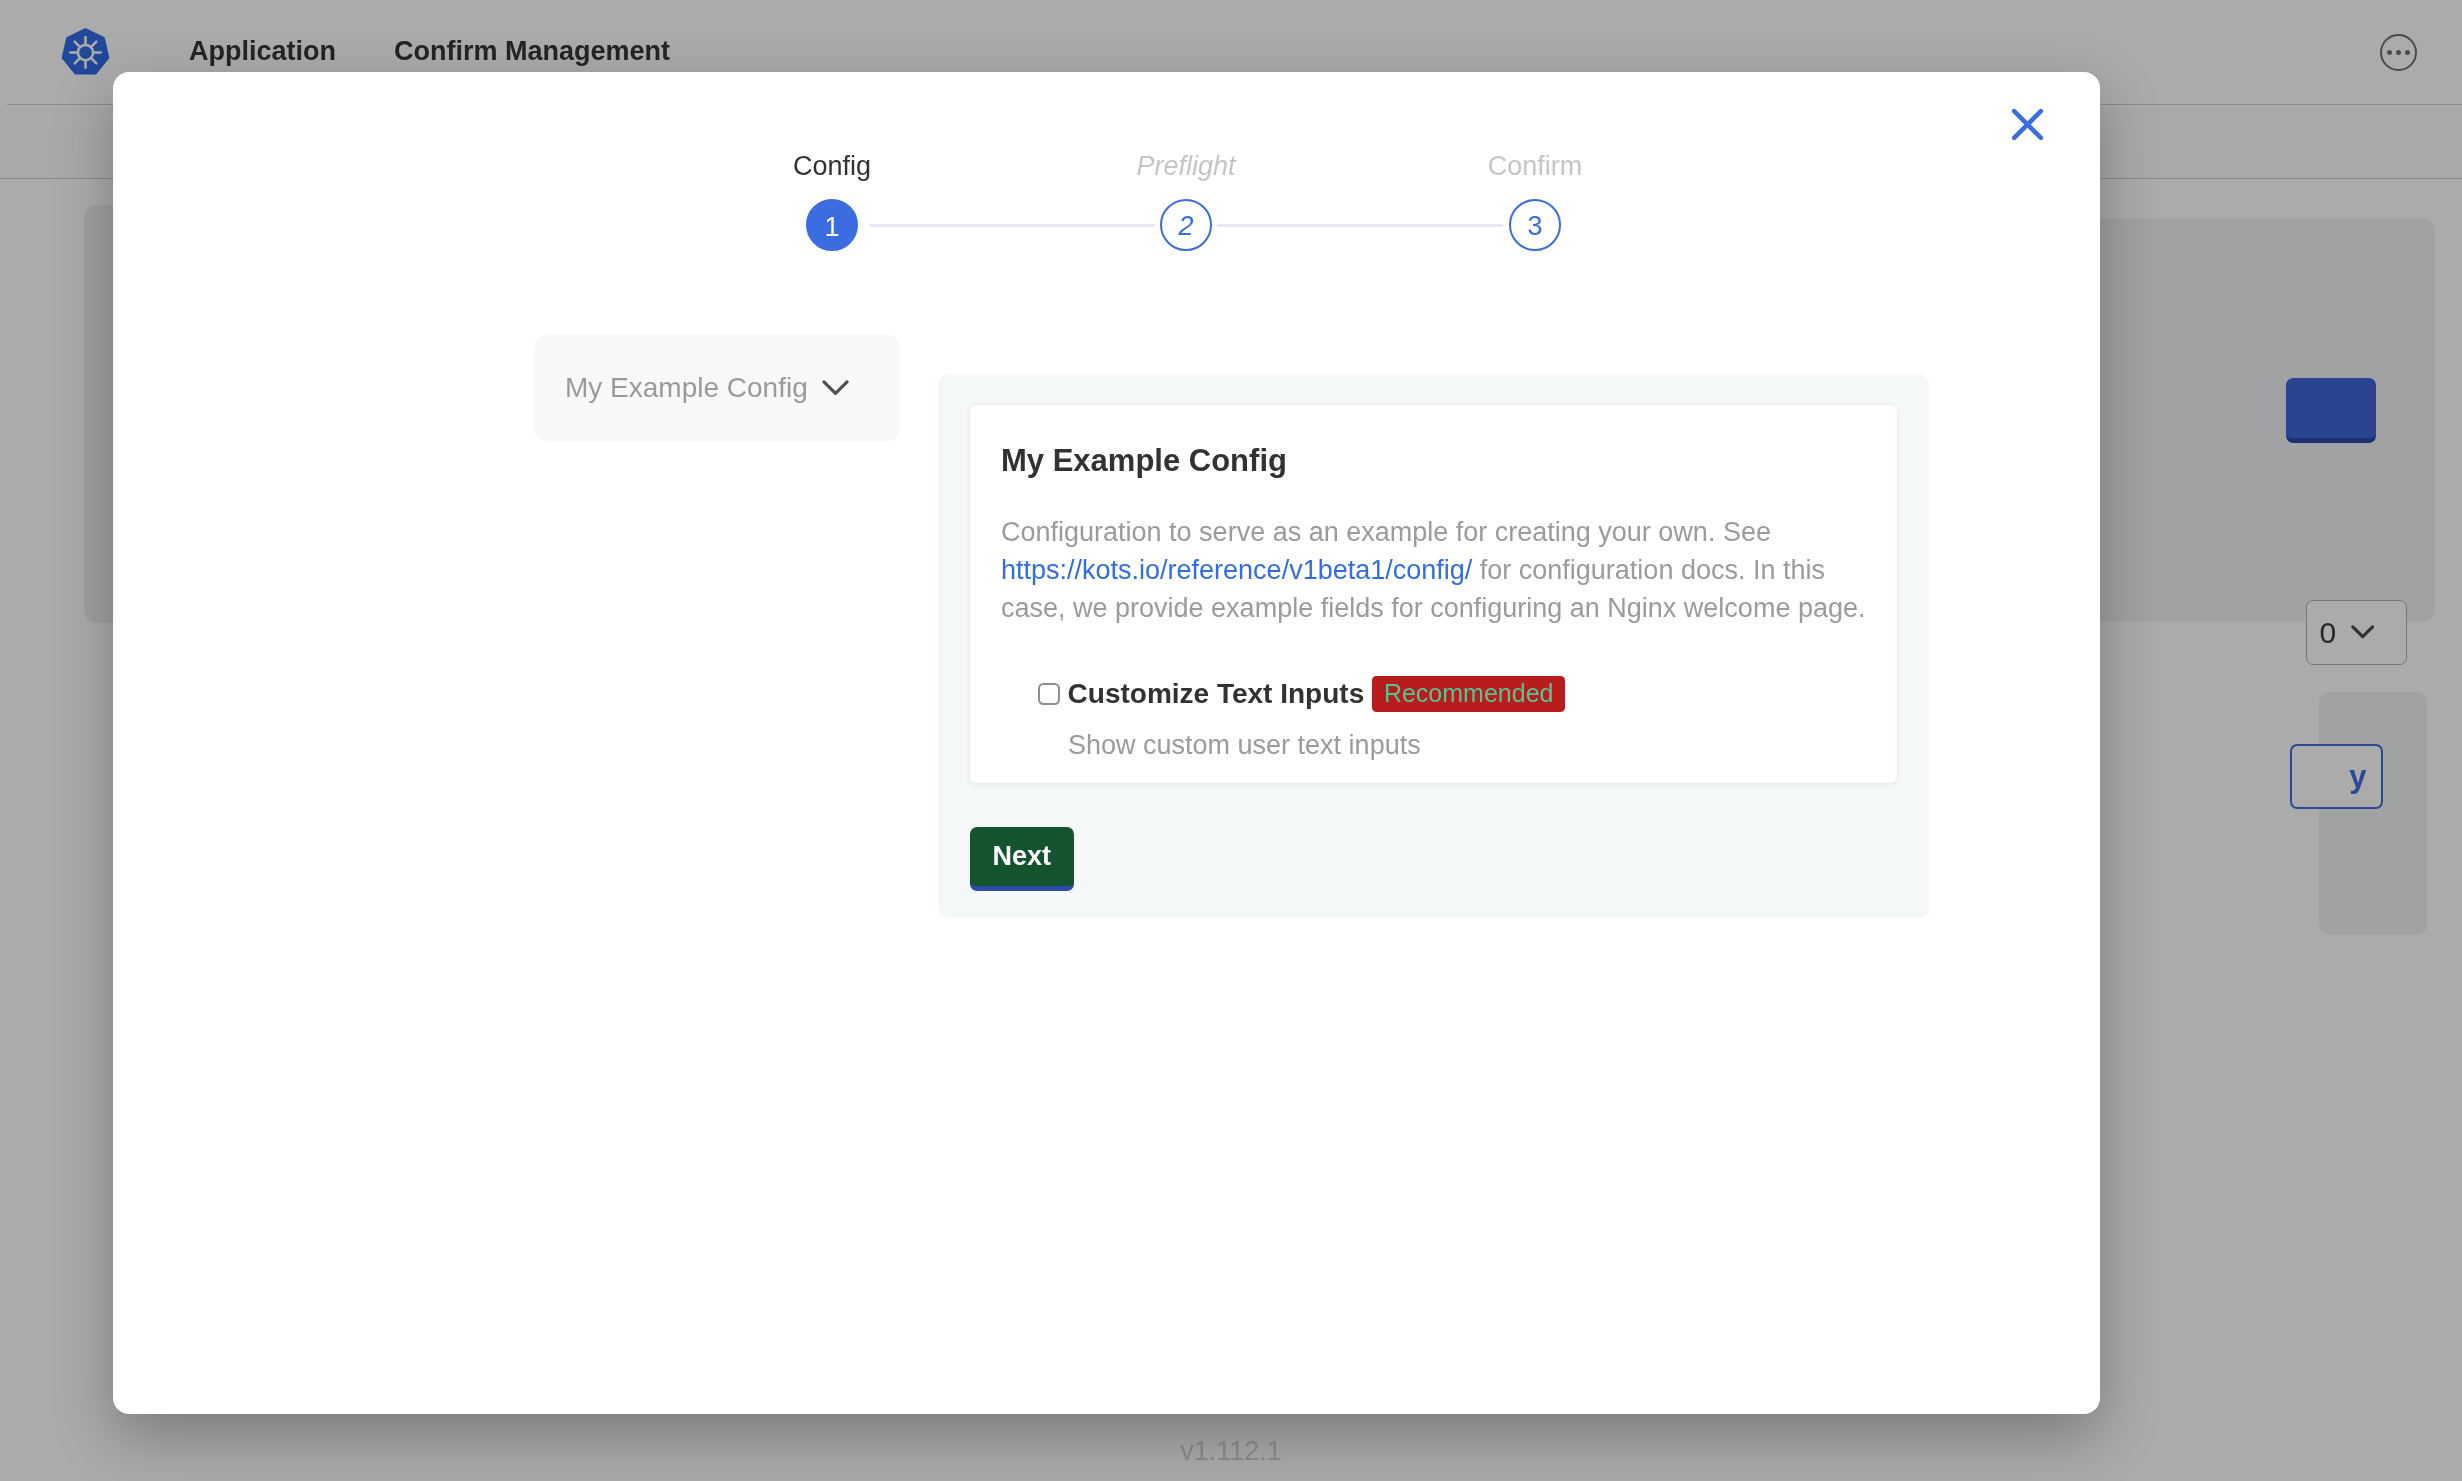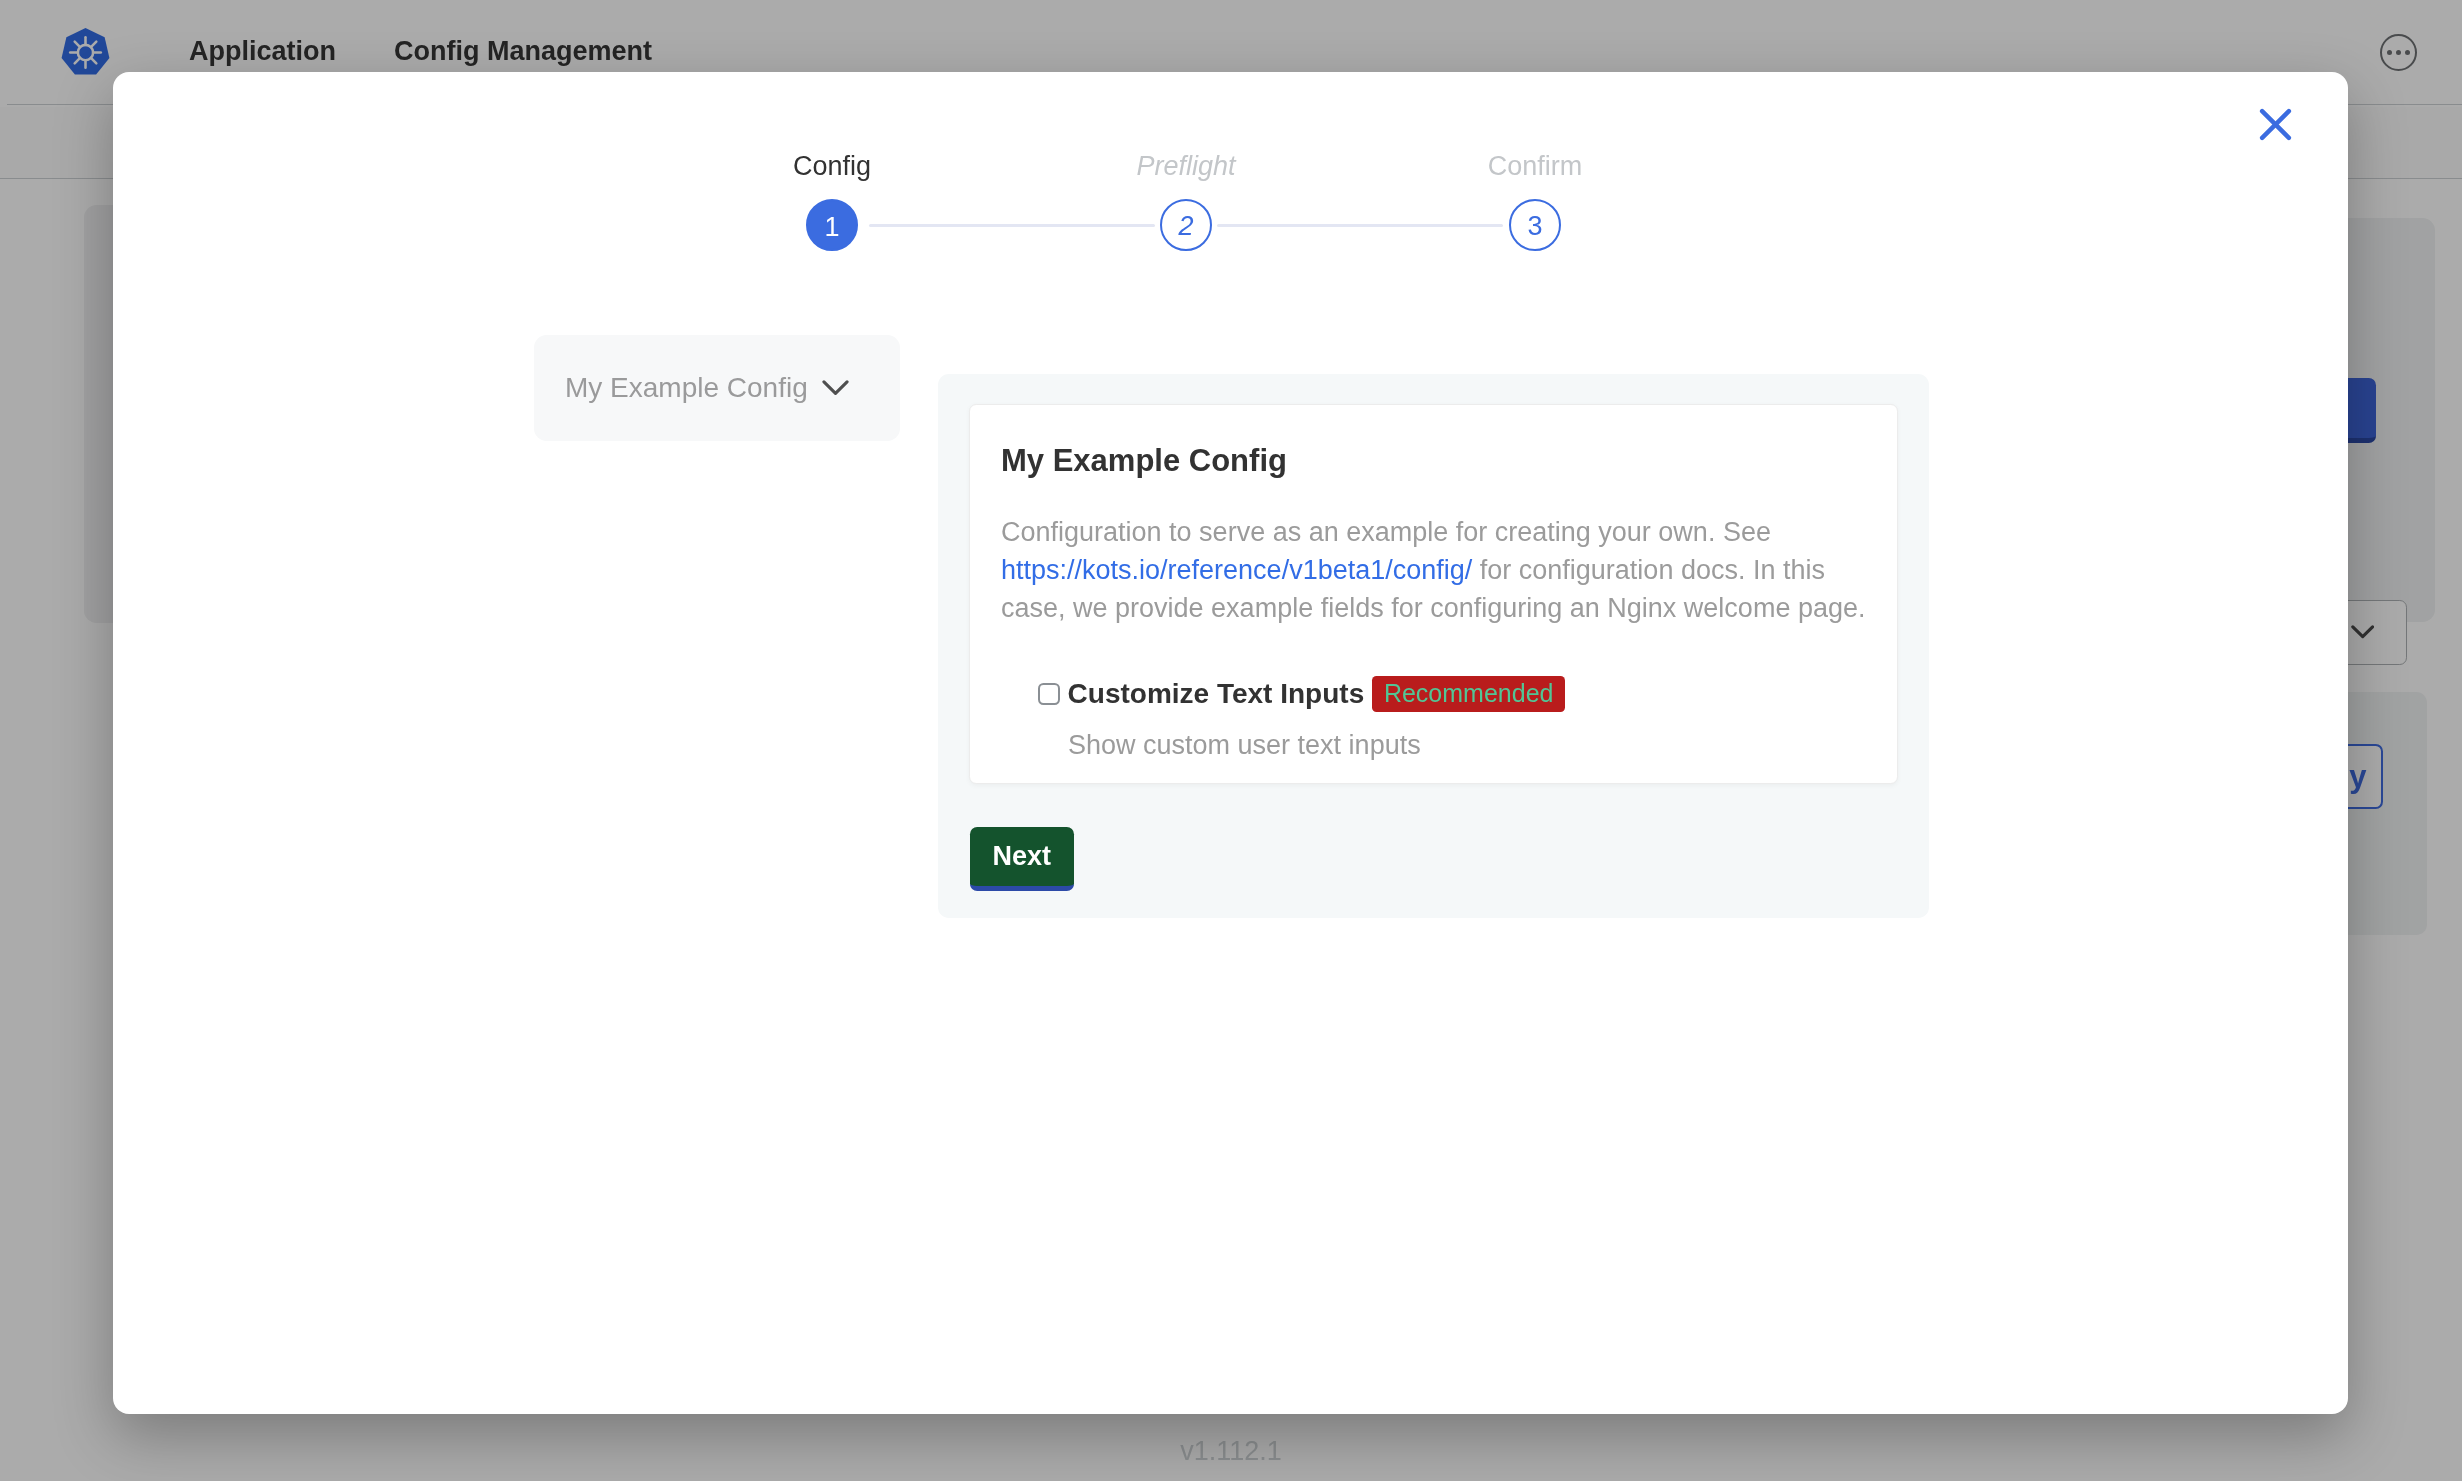--- a/index.html
+++ b/index.html
@@ -40,21 +40,21 @@
                     background: #ffffff; border: 2.7px solid #3f6ce0; border-radius: 7.2px;
                     color: #3f6ce0; font-size: 31px; font-weight: 700;
                     display: flex; align-items: center; justify-content: flex-end; padding-right: 14.4px; }
   .footer-version { position: absolute; left: 0; top: 1436px; width: 2462px; text-align: center;
                     font-size: 27px; color: #ced3d5; }
 
   
   .overlay { position: absolute; inset: 0; background: rgba(0,0,0,0.33); z-index: 5; }
 
   
-  .modal { position: absolute; left: 113px; top: 72px; width: 2235px; height: 1342px;
+  .modal { position: absolute; left: 113px; top: 72px; width: 1987px; height: 1342px;
            background: #ffffff; border-radius: 16px; z-index: 10;
            box-shadow: 0 21.6px 58px rgba(0,0,0,0.28); }
   .close-btn { position: absolute; top: 32px; right: 52px; width: 41px; height: 41px;
                background: none; border: none; cursor: pointer; padding: 0; }
 
   
   .step { position: absolute; top: 77px; width: 234px; text-align: center; }
   .step-config   { left: 602px; }
   .step-preflight{ left: 956px; font-style: italic; }
   .step-confirm  { left: 1305px; }
@@ -111,21 +111,21 @@
           <line x1="50" y1="65" x2="50" y2="80"></line>
           <line x1="35" y1="50" x2="20" y2="50"></line>
           <line x1="65" y1="50" x2="80" y2="50"></line>
           <line x1="39.4" y1="39.4" x2="28.8" y2="28.8"></line>
           <line x1="60.6" y1="39.4" x2="71.2" y2="28.8"></line>
           <line x1="39.4" y1="60.6" x2="28.8" y2="71.2"></line>
           <line x1="60.6" y1="60.6" x2="71.2" y2="71.2"></line>
         </g>
       </svg>
       <div class="nav-tab app">Application</div>
-      <div class="nav-tab cluster">Config Management</div>
+      <div class="nav-tab cluster">Confirm Management</div>
       <div class="ellipsis">
         <span class="dot"></span>
         <span class="dot"></span>
         <span class="dot"></span>
       </div>
     </div>
     <div class="subnav"></div>
 
     <div class="bg-card-left"></div>
     <div class="bg-card-rightA"></div>

